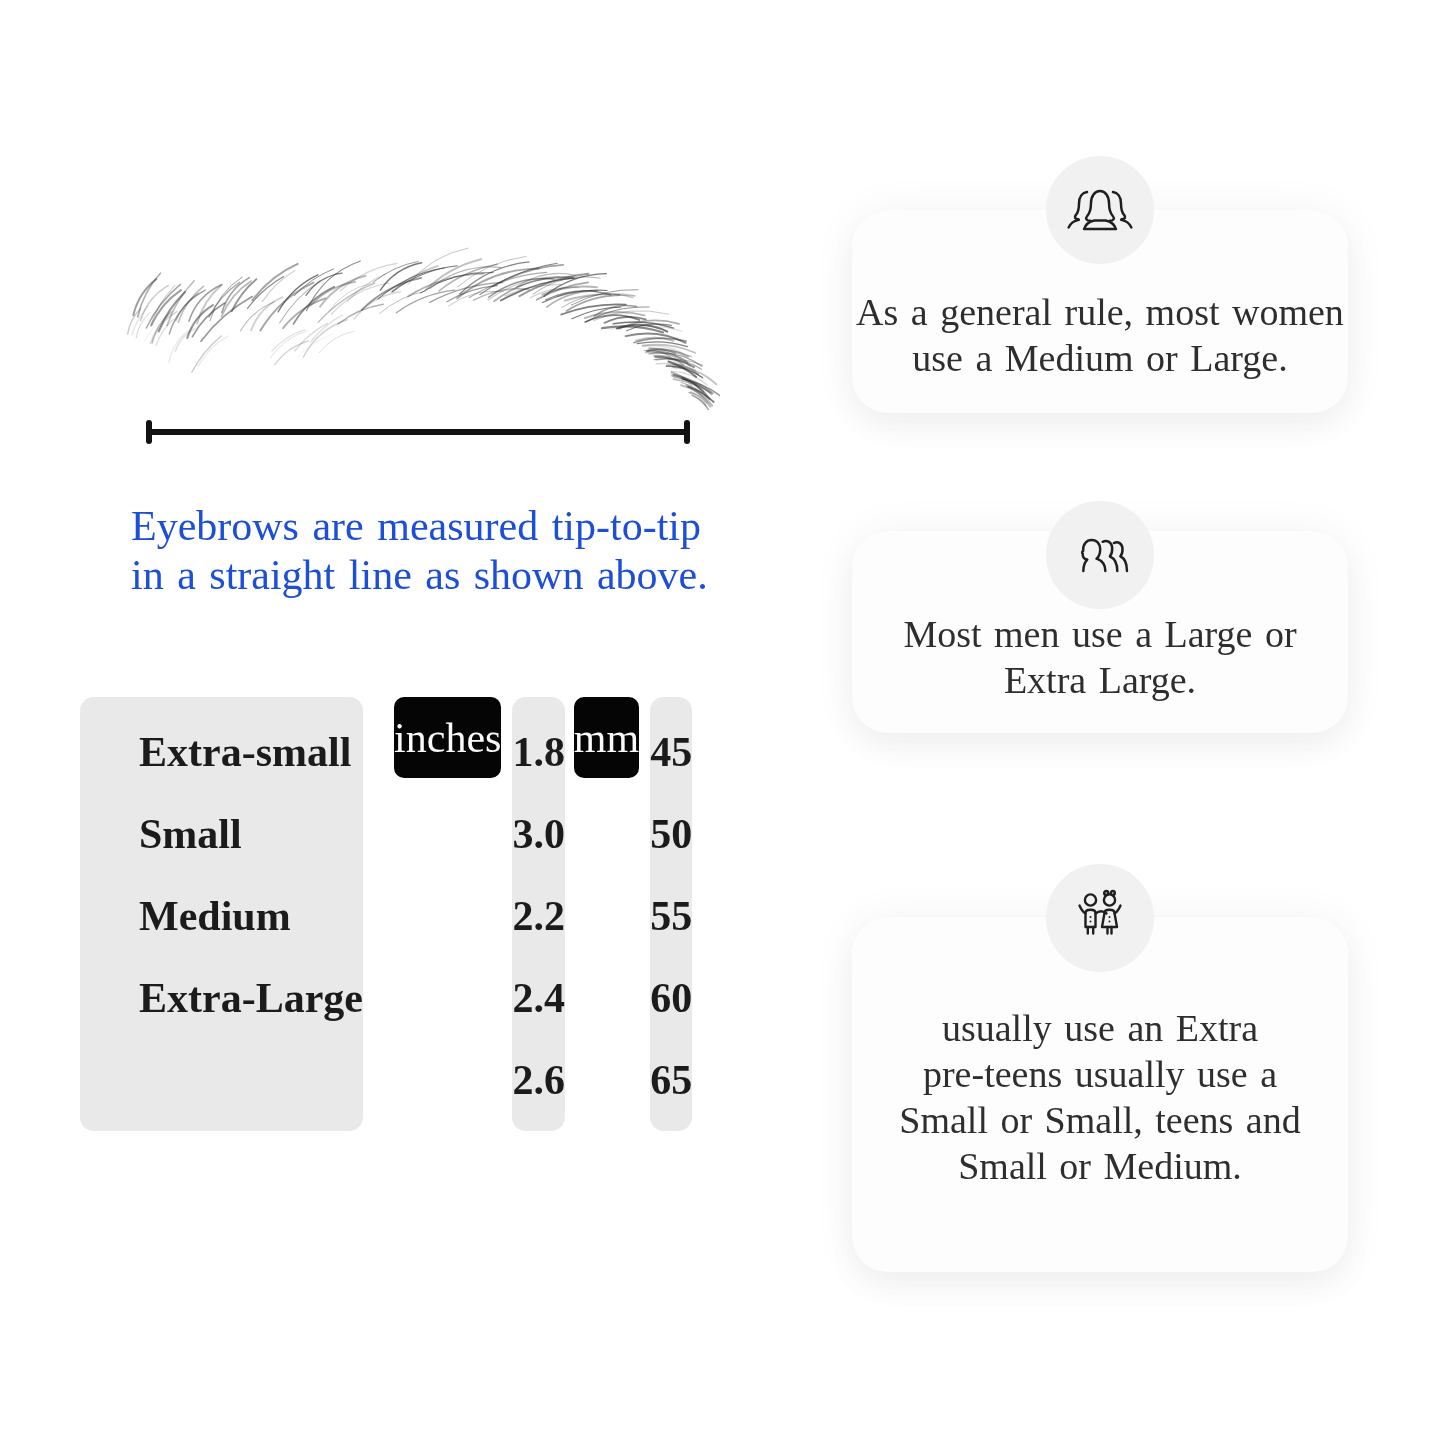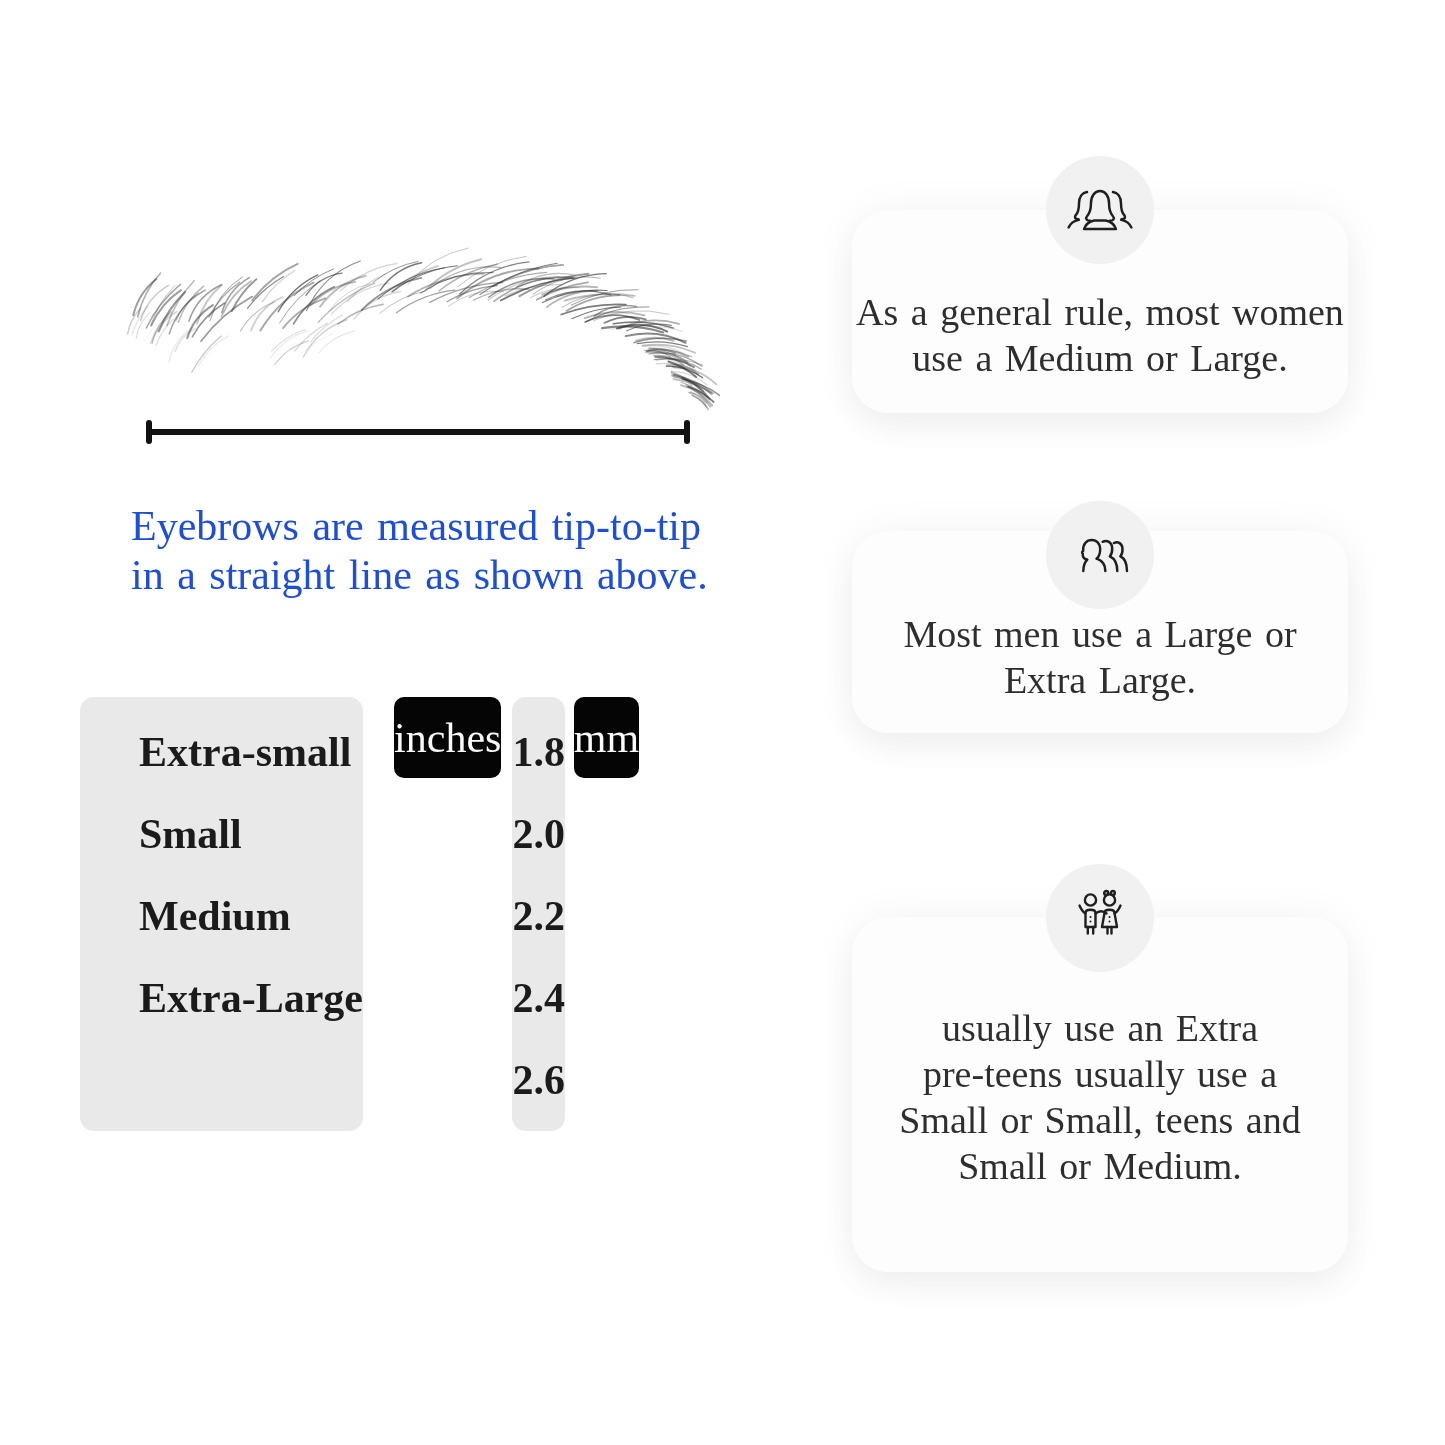--- a/index.html
+++ b/index.html
@@ -234,28 +234,35 @@
         <div class="trow">Extra-small</div>
         <div class="trow">Small</div>
         <div class="trow">Medium</div>
         <div class="trow">Extra-Large</div>
       </div>
     </div>
     <div class="tcol c-inches">
       <div class="thead">inches</div>
       <div class="tbody">
         <div class="trow">1.8</div>
-        <div class="trow">2.0</div>
+        <div class="trow">3.0</div>
         <div class="trow">2.2</div>
         <div class="trow">2.4</div>
         <div class="trow">2.6</div>
       </div>
     </div>
     <div class="tcol c-mm">
       <div class="thead">mm</div>
+      <div class="tbody">
+        <div class="trow">45</div>
+        <div class="trow">50</div>
+        <div class="trow">55</div>
+        <div class="trow">60</div>
+        <div class="trow">65</div>
+      </div>
     </div>
   </div>
 
   <div class="card card-women">
     <div>As a general rule, most women</div>
     <div>use a Medium or Large.</div>
   </div>
   <div class="card card-men">
     <div>Most men use a Large or</div>
     <div>Extra Large.</div>

